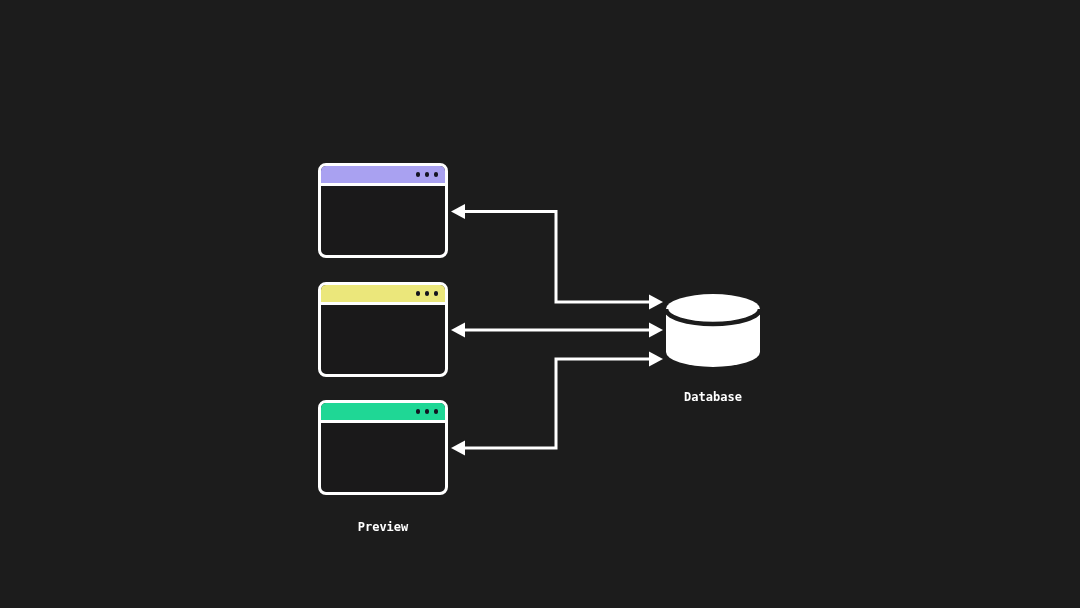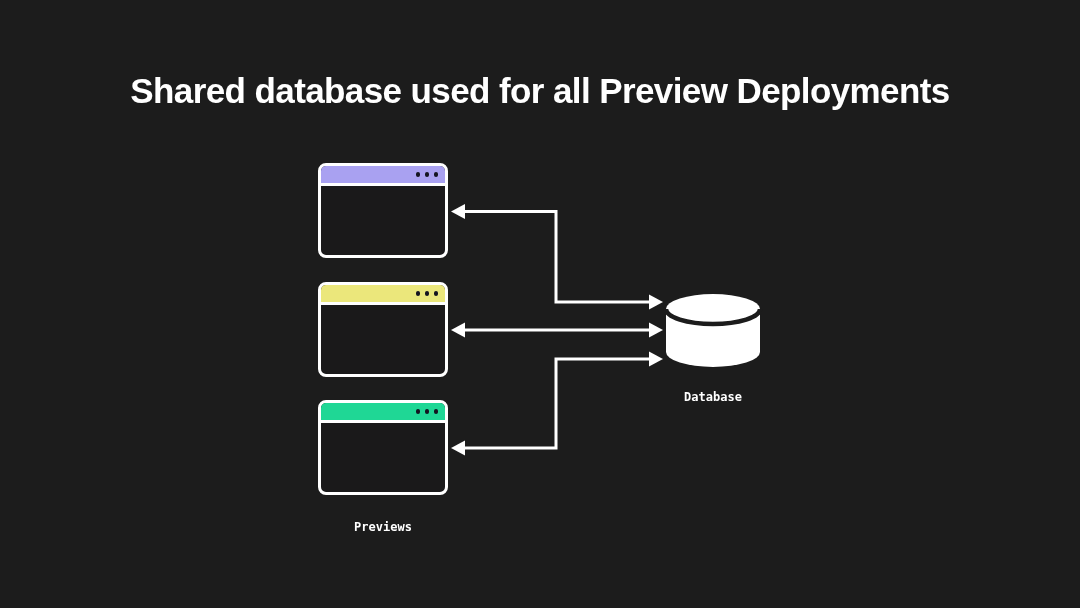--- a/index.html
+++ b/index.html
@@ -54,21 +54,20 @@
     font-weight:bold;font-size:12px;text-align:center;letter-spacing:0;
   }
   #previews-label{left:318px;width:130px;top:520px}
   #database-label{left:633px;width:160px;top:390px}
 </style>
 </head>
 <body>
 
 <div class="stage">
 
-  <h1 class="title">Shared database used for all Preview Deployments</h1>
 
   <div class="window" id="win1">
     <div class="titlebar" style="background: rgb(169, 161, 241);">
       <span class="dot"></span>
       <span class="dot"></span>
       <span class="dot"></span>
     </div>
     <div class="window-body"></div>
   </div>
 
@@ -109,16 +108,16 @@
       <polygon class="arrow-head" points="663,359 649,351.5 649,366.5"></polygon>
       <polygon class="arrow-head" points="451,448 465,440.5 465,455.5"></polygon>
     </g>
 
     <g>
       <path class="db-silhouette" d="M 666 309 A 47 15 0 0 1 760 309 L 760 352 A 47 15 0 0 1 666 352 Z"></path>
       <path class="db-seam" d="M 666 309 A 47 15 0 0 0 760 309"></path>
     </g>
   </svg>
 
-  <div class="diagram-label" id="previews-label">Previews</div>
+  <div class="diagram-label" id="previews-label">Preview</div>
   <div class="diagram-label" id="database-label">Database</div>
 
 </div>
 
 </body></html>

